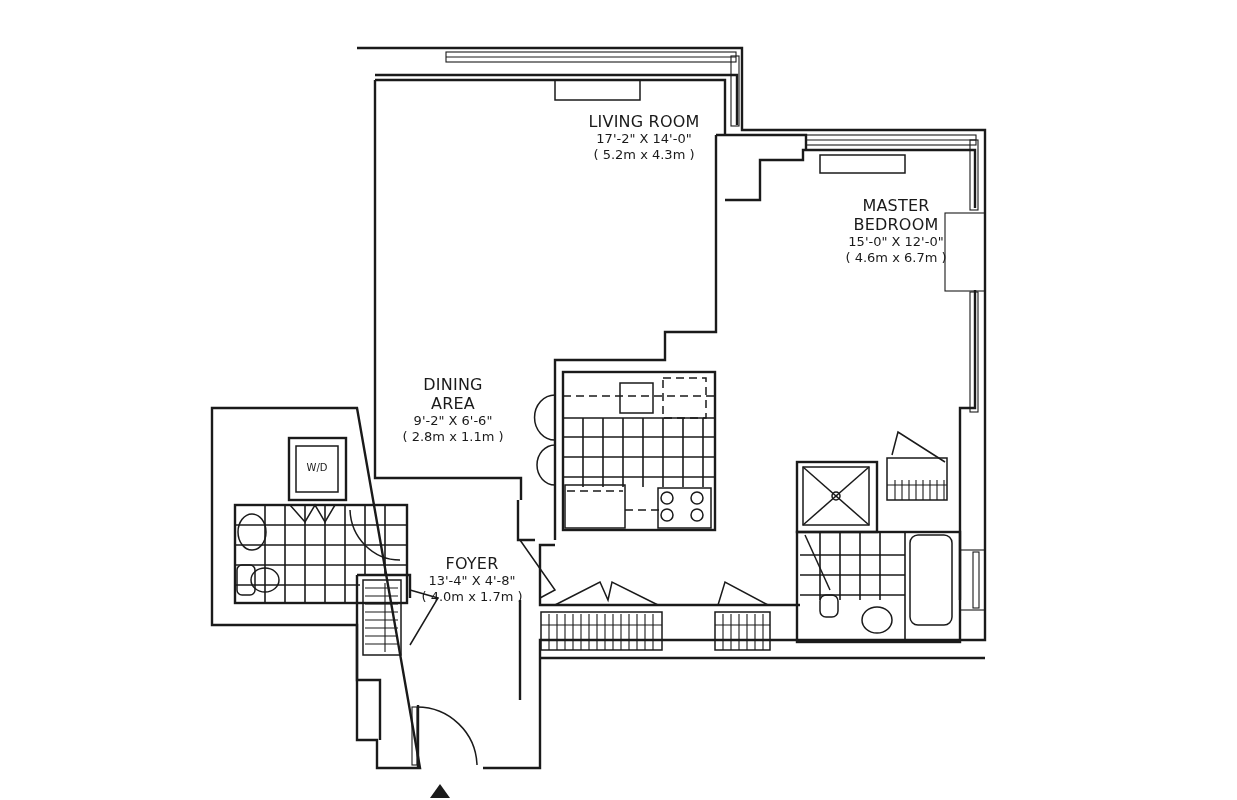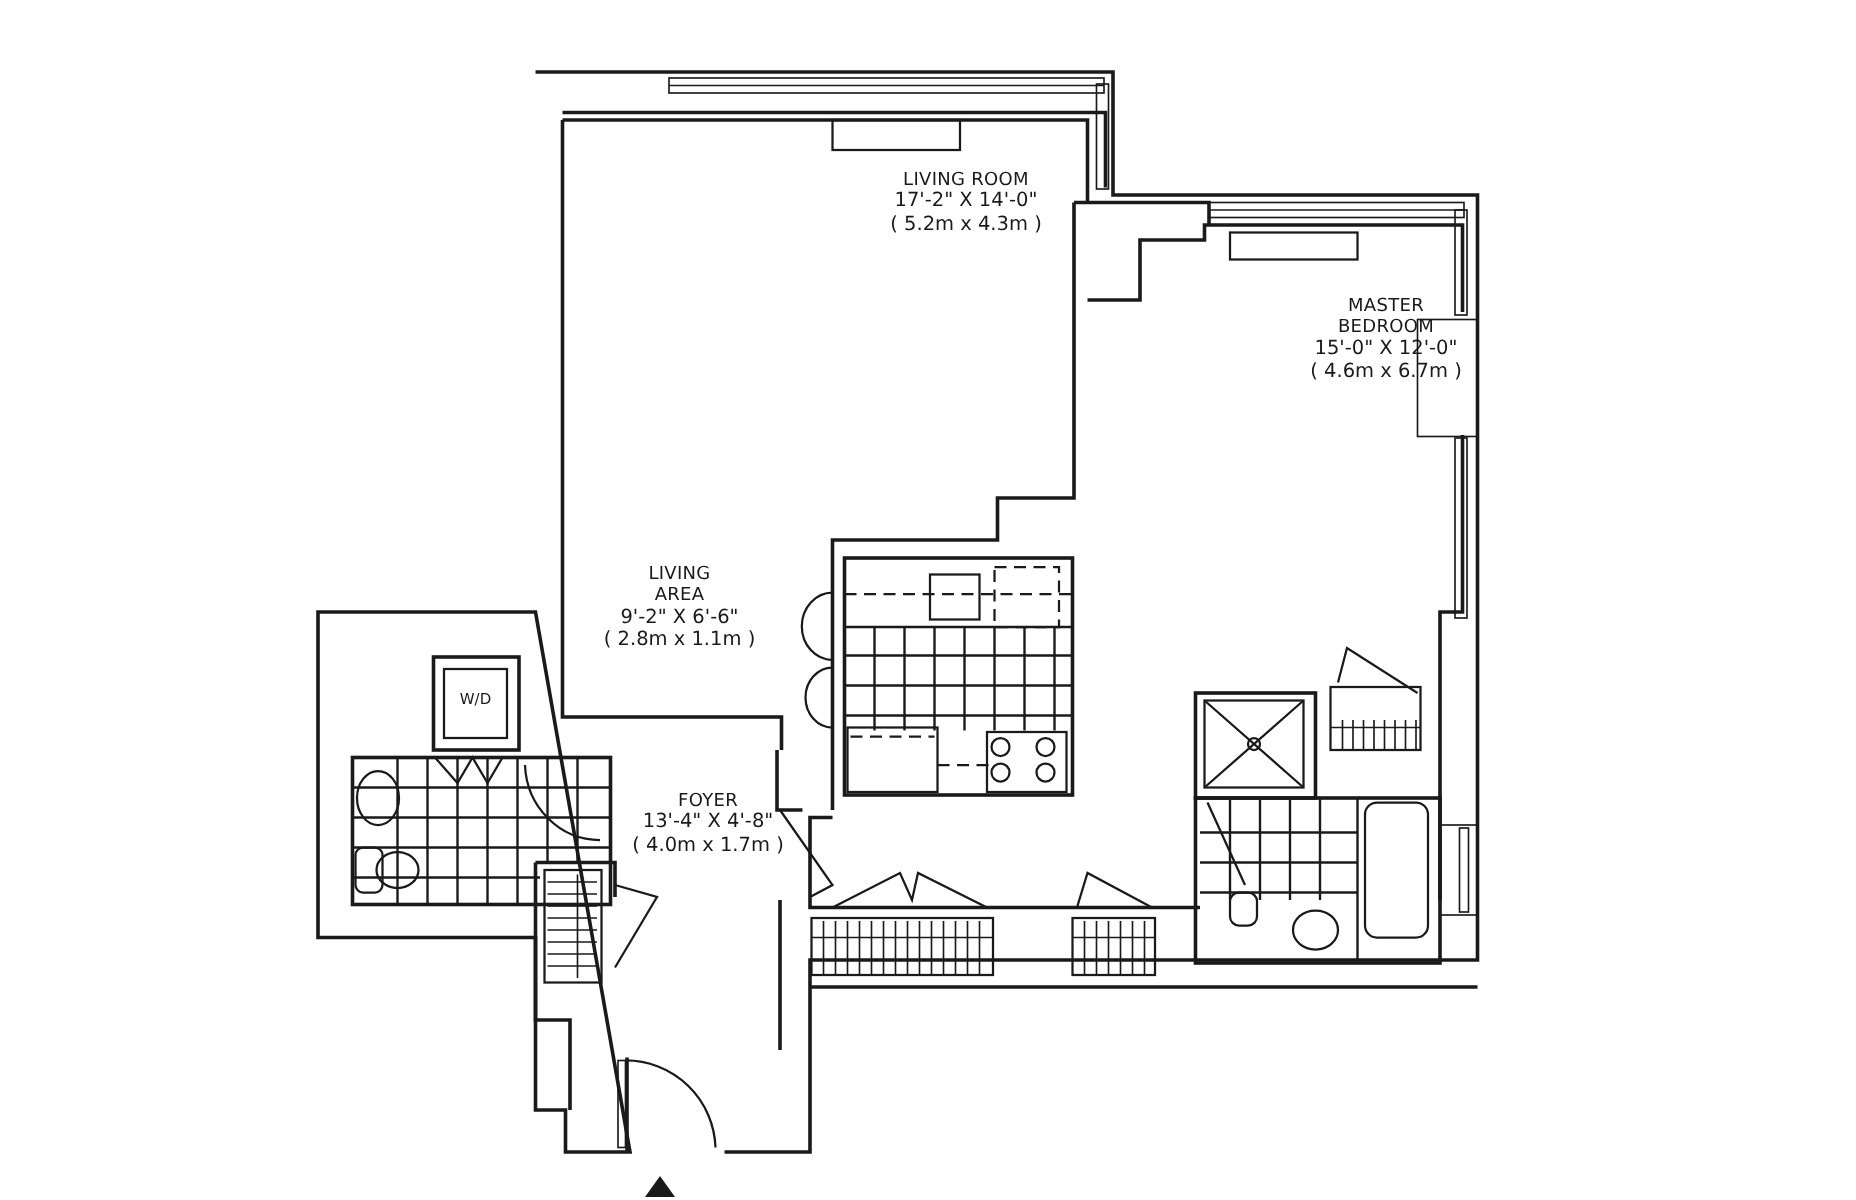--- a/index.html
+++ b/index.html
@@ -8,21 +8,21 @@
     .wall { fill: none; stroke: #1a1a1a; stroke-width: 2.4; stroke-linejoin: miter; }
     .thin { fill: none; stroke: #1a1a1a; stroke-width: 1.5; }
     .hair { fill: none; stroke: #1a1a1a; stroke-width: 1.1; }
     .dash { fill: none; stroke: #1a1a1a; stroke-width: 1.5; stroke-dasharray: 8 5; }
     .tile { fill: none; stroke: #1a1a1a; stroke-width: 1.6; }
     .label {
       position: absolute; text-align: center; color: #1a1a1a;
       font-family: "DejaVu Sans", sans-serif; line-height: 1.2;
       transform: translateX(-50%); white-space: nowrap;
     }
-    .label .name { font-size: 12px; letter-spacing: 0.2px; }
+    .label .name { font-size: 16px; letter-spacing: 0.2px; }
     .label .dim { font-size: 13px; }
     .wd {
       position: absolute; font-family: "DejaVu Sans", sans-serif; font-size: 10px;
       color: #1a1a1a; transform: translate(-50%, -50%);
     }
     .arrow {
       position: absolute; left: 430px; top: 784px; width: 0; height: 0;
       border-left: 10px solid transparent; border-right: 10px solid transparent;
       border-bottom: 14px solid #1a1a1a;
     }
@@ -217,35 +217,35 @@
     <path class="thin" d="M417,707 A60,60 0 0 1 477,765"></path>
   </g>
 </svg>
 
 <div class="label" style="left:644px; top:112px;">
   <div class="name">LIVING ROOM</div>
   <div class="dim">17'-2" X 14'-0"</div>
   <div class="dim">( 5.2m x 4.3m )</div>
 </div>
 
-<div class="label" style="left:924px; top:196px;">
+<div class="label" style="left:896px; top:196px;">
   <div class="name">MASTER</div>
   <div class="name">BEDROOM</div>
   <div class="dim">15'-0" X 12'-0"</div>
   <div class="dim">( 4.6m x 6.7m )</div>
 </div>
 
 <div class="label" style="left:453px; top:375px;">
-  <div class="name">LIVING</div>
+  <div class="name">DINING</div>
   <div class="name">AREA</div>
   <div class="dim">9'-2" X 6'-6"</div>
   <div class="dim">( 2.8m x 1.1m )</div>
 </div>
 
-<div class="label" style="left:472px; top:526px;">
+<div class="label" style="left:472px; top:554px;">
   <div class="name">FOYER</div>
   <div class="dim">13'-4" X 4'-8"</div>
   <div class="dim">( 4.0m x 1.7m )</div>
 </div>
 
 <div class="wd" style="left:317px; top:467px;">W/D</div>
 
 <div class="arrow"></div>
 
 </body></html>

